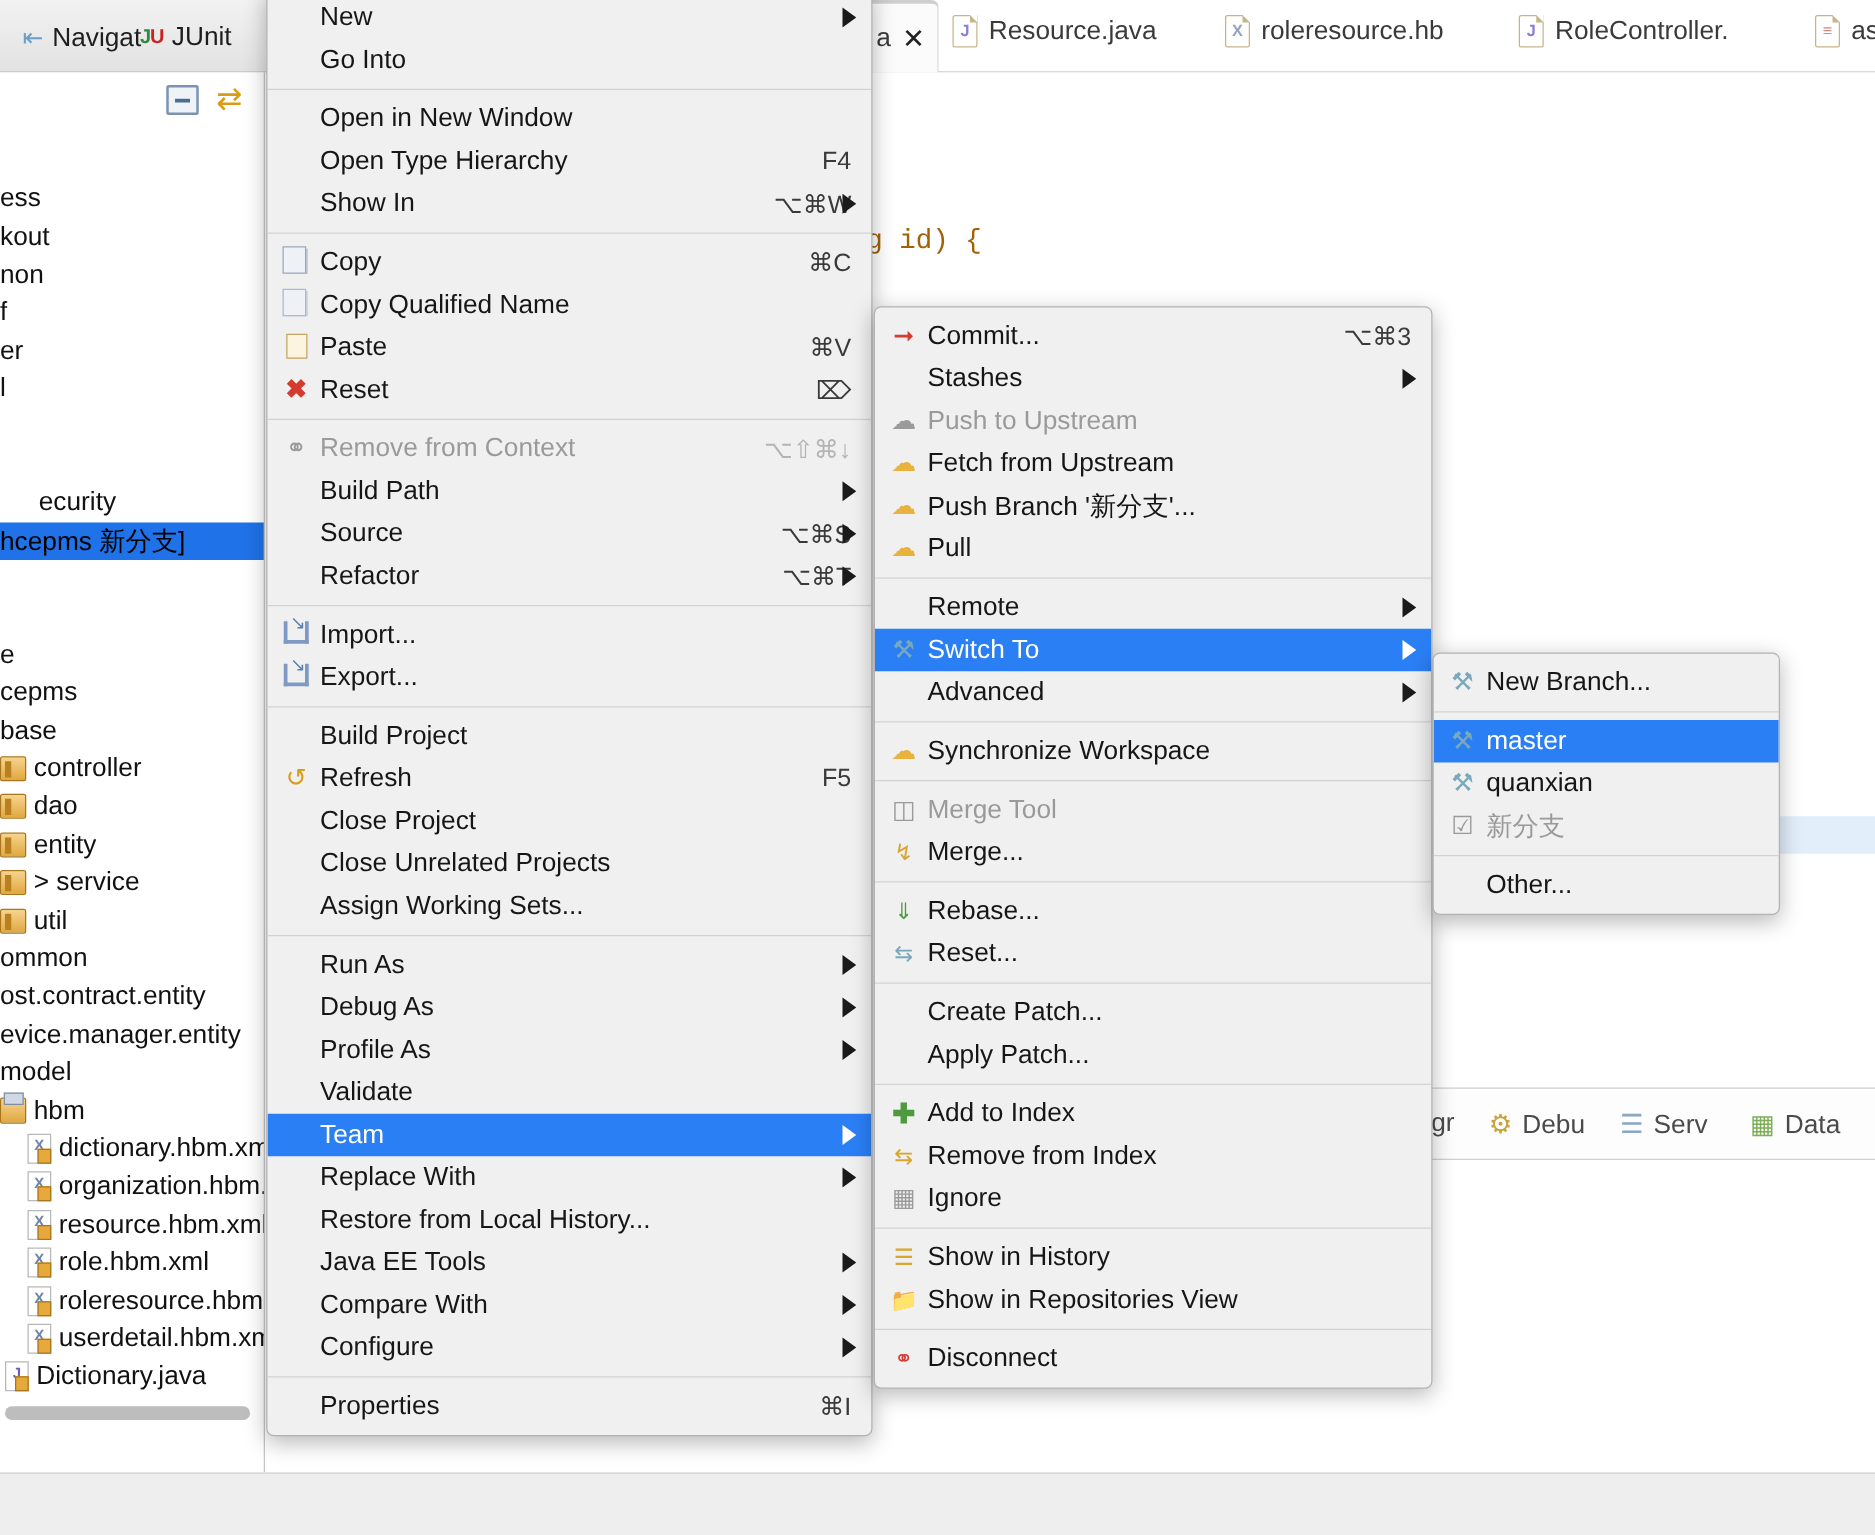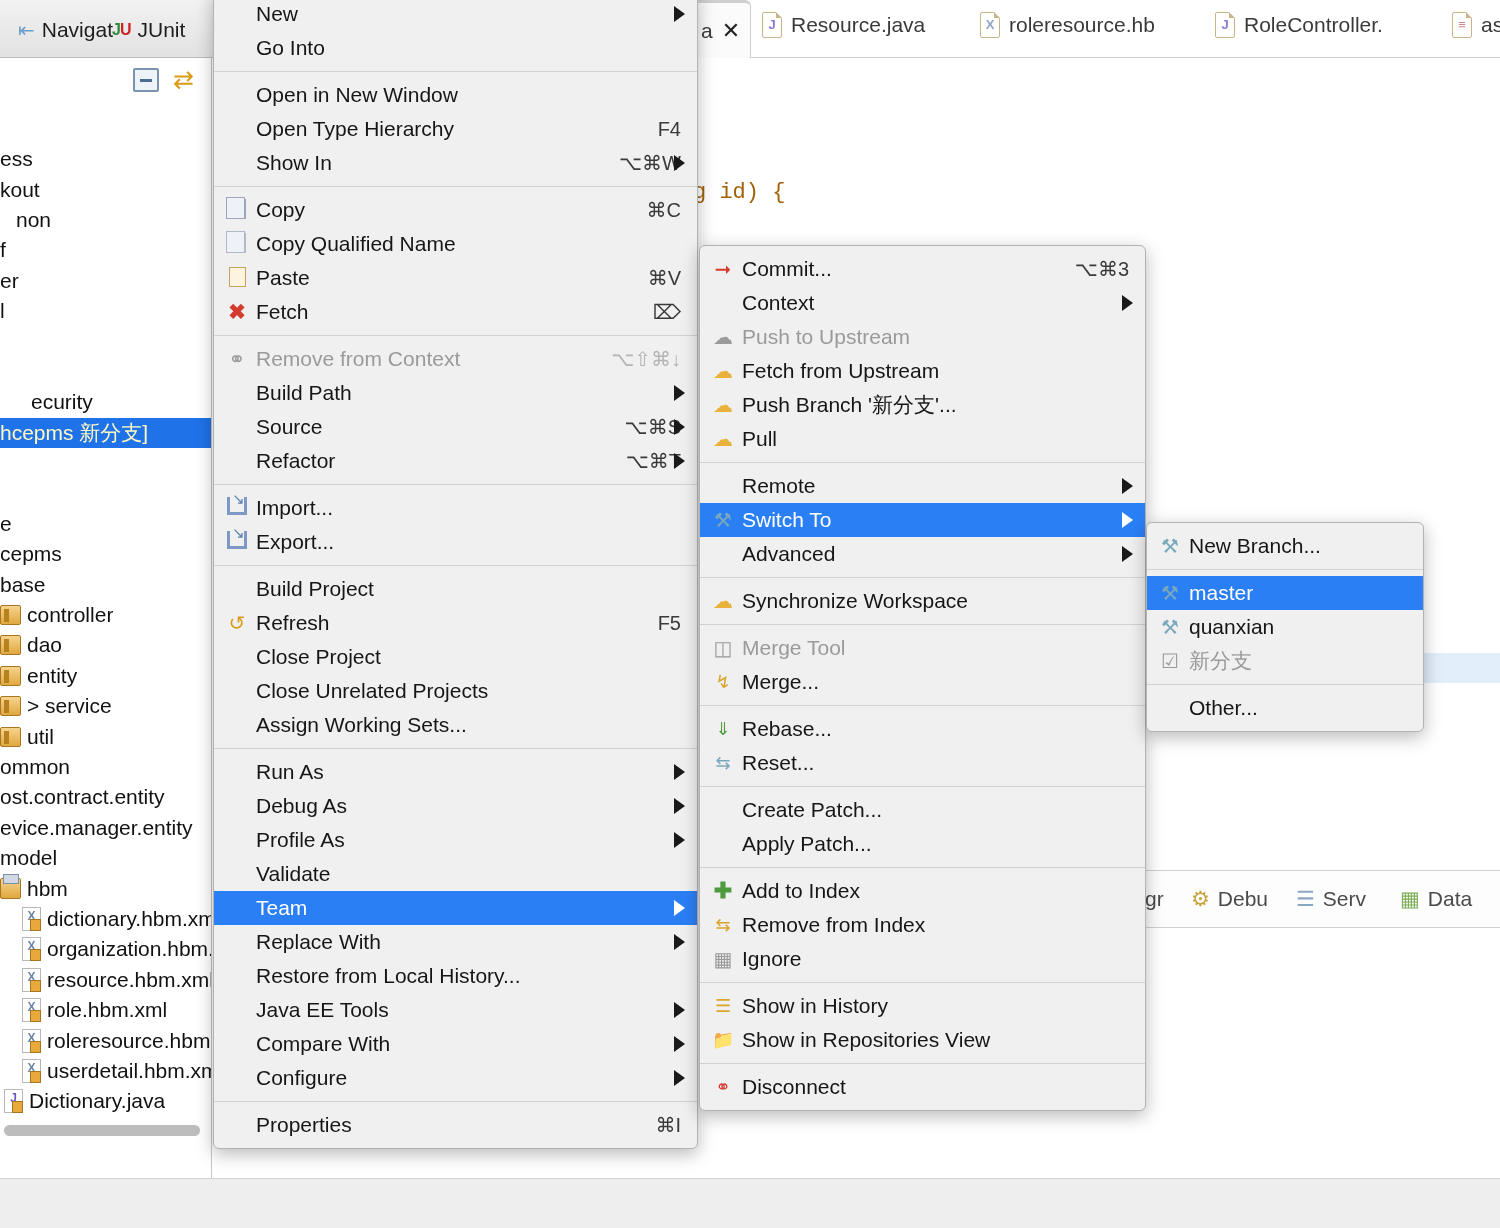--- a/index.html
+++ b/index.html
@@ -71,21 +71,21 @@
     content: ""; position: absolute; left: 5px; top: 9px; width: 12px; height: 3px; background: #4b6d94;
   }
   .ic-sync {
     width: 28px; height: 24px; color: #d99c18; font-size: 25px; line-height: 22px;
   }
   .tree { position: absolute; left: 0; top: 86px; width: 212px; }
   .row {
     height: 30.4px; display: flex; align-items: center; gap: 6px;
     font-size: 21px; color: #111; white-space: nowrap; padding-left: 0px;
   }
-  .row.sel { background: #1f72e8; color: #fef9c3; }
+  .row.sel { background: #1f72e8; color: #000000; }
   .row .lbl { overflow: hidden; }
   .pkgicon {
     width: 21px; height: 20px; background: linear-gradient(#f6d48f,#e0a83f);
     border: 1px solid #a8761f; border-radius: 2px; flex: 0 0 auto; position: relative;
   }
   .pkgicon::after{content:"";position:absolute;left:3px;top:3px;width:5px;height:13px;background:#b9801f;}
   .xmlicon {
     width: 19px; height: 24px; border: 1px solid #b8b8b8; background: #fff;
     flex: 0 0 auto; position: relative; font-size: 12px; font-weight: bold;
     color: #6c84a8; text-align: center; line-height: 16px;
@@ -236,21 +236,21 @@
       <div class="ic-collapse"></div>
       <div class="ic-sync">⇄</div>
     </div>
     <div class="tree" id="tree">
         <div class="row" style="padding-left: 0px;">
           <span class="lbl">ess</span>
         </div>
         <div class="row" style="padding-left: 0px;">
           <span class="lbl">kout</span>
         </div>
-        <div class="row" style="padding-left: 16px;">
+        <div class="row" style="padding-left: 0px;">
           <span class="lbl">non</span>
         </div>
         <div class="row" style="padding-left: 0px;">
           <span class="lbl">f</span>
         </div>
         <div class="row" style="padding-left: 0px;">
           <span class="lbl">er</span>
         </div>
         <div class="row" style="padding-left: 0px;">
           <span class="lbl">l</span>
@@ -408,21 +408,21 @@
         <span class="mi-ico"><span class="ico-copy" style="opacity:.75"></span></span>
         <span>Copy Qualified Name</span>
       </div>
       <div class="mi">
         <span class="mi-ico"><span class="ico-paste"></span></span>
         <span>Paste</span>
         <span class="acc">⌘V</span>
       </div>
       <div class="mi">
         <span class="mi-ico"><span class="ico-x">✖</span></span>
-        <span>Fetch</span>
+        <span>Reset</span>
         <span class="acc">⌦</span>
       </div>
       <div class="sep"></div>
       <div class="mi dis">
         <span class="mi-ico"><span class="ico-gray">⚭</span></span>
         <span>Remove from Context</span>
         <span class="acc">⌥⇧⌘↓</span>
       </div>
       <div class="mi">
         <span>Build Path</span>
@@ -510,21 +510,21 @@
         <span class="acc">⌘I</span>
       </div>
     </div>
   <div class="menu" id="team-menu">
       <div class="mi">
         <span class="mi-ico"><span class="ico-commit">➞</span></span>
         <span>Commit...</span>
         <span class="acc">⌥⌘3</span>
       </div>
       <div class="mi">
-        <span>Context</span>
+        <span>Stashes</span>
         <span class="arrow"></span>
       </div>
       <div class="mi dis">
         <span class="mi-ico"><span class="ico-gray">☁</span></span>
         <span>Push to Upstream</span>
       </div>
       <div class="mi">
         <span class="mi-ico"><span class="ico-cloud">☁</span></span>
         <span>Fetch from Upstream</span>
       </div>

